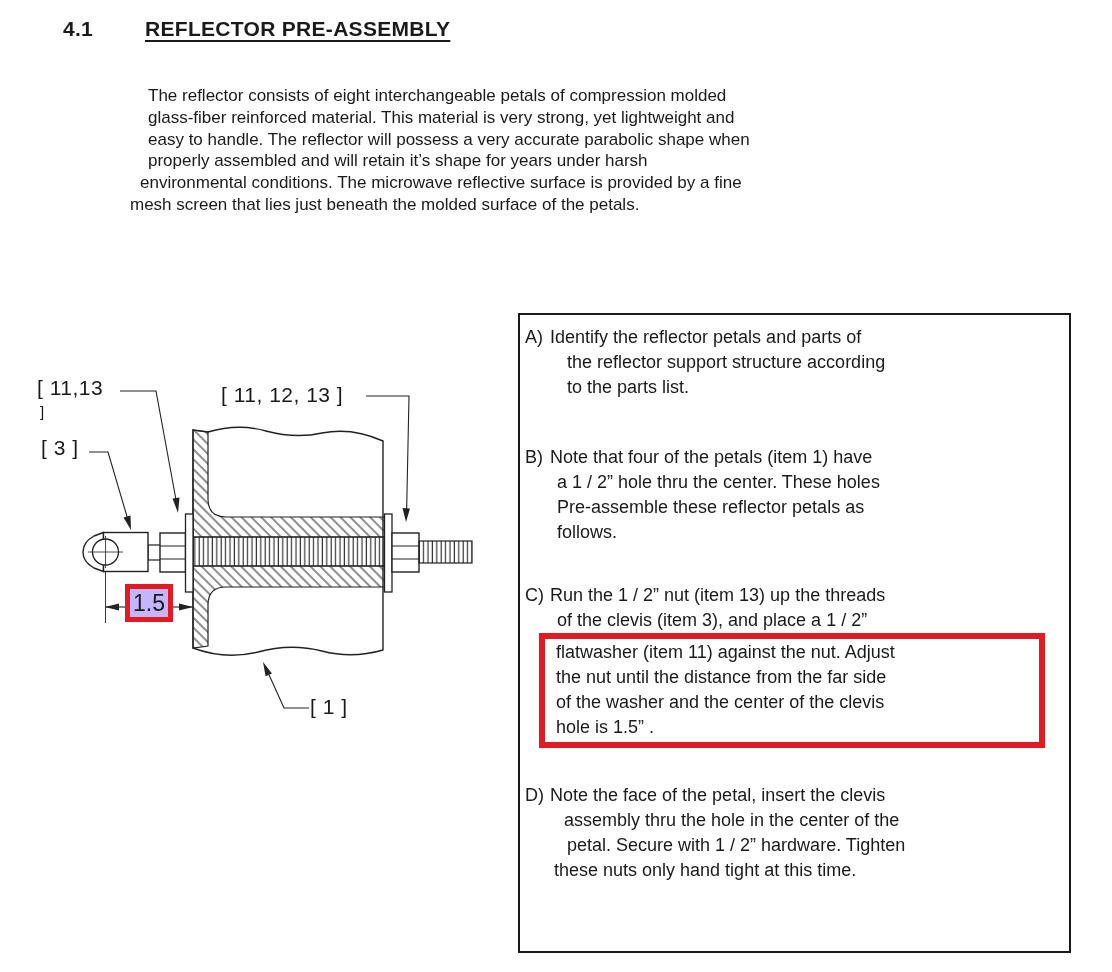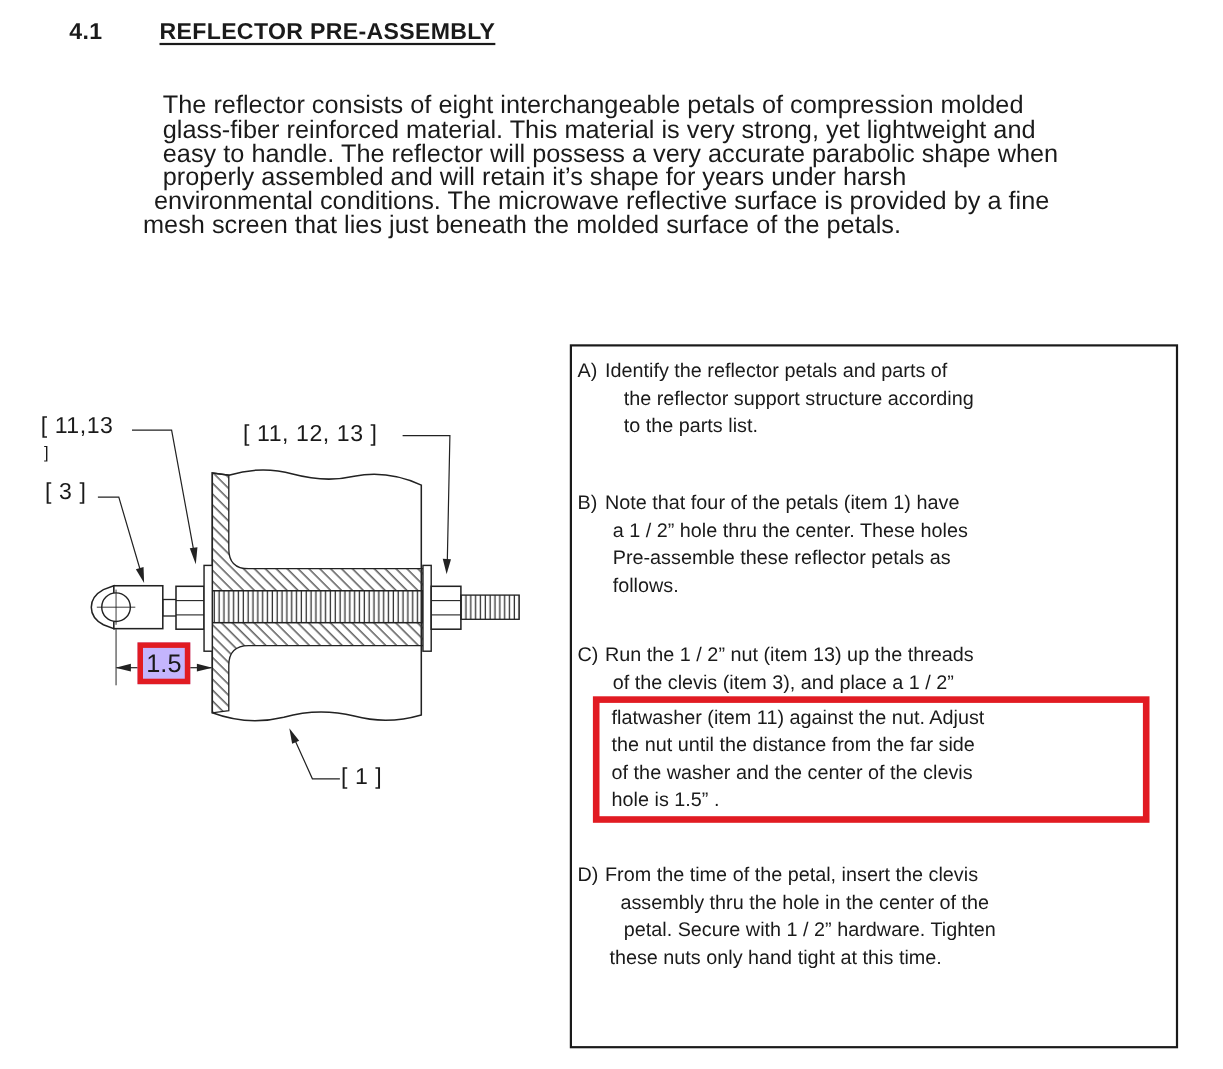--- a/index.html
+++ b/index.html
@@ -6,21 +6,21 @@
   body{
     width:1112px;height:972px;position:relative;background:#ffffff;
     font-family:"Liberation Sans", sans-serif;color:#1a1a1a;overflow:hidden;
   }
   
   .title-row{position:absolute;left:63px;top:17px;display:flex;align-items:baseline;
     font-weight:bold;font-size:21px;letter-spacing:.3px;}
   .title-row .num{width:82px;}
   .title-row .utitle{text-decoration:underline;text-decoration-thickness:2px;text-underline-offset:4px;}
   
-  .intro{position:absolute;left:148px;top:85px;font-size:23px;line-height:21.8px;white-space:nowrap;}
+  .intro{position:absolute;left:148px;top:85px;font-size:17px;line-height:21.8px;white-space:nowrap;}
   .intro .ln5{margin-left:-8px;}
   .intro .ln6{margin-left:-18px;}
   
   .diagram{position:absolute;left:0;top:350px;width:520px;height:420px;}
   .diagram svg{position:absolute;left:0;top:0;}
   .dlabel{position:absolute;font-size:21px;white-space:nowrap;letter-spacing:.5px;}
   .dlabel.small{font-size:15px;}
   .dimbox{position:absolute;left:125px;top:234px;border:5px solid #e11b22;
     padding:2px 3px 1px 3px;font-size:23px;line-height:1.1;background:#c4b5fd;}
   
@@ -159,21 +159,21 @@
           <div class="sline">the nut until the distance from the far side</div>
           <div class="sline">of the washer and the center of the clevis</div>
           <div class="sline">hole is 1.5” .</div>
         </div>
       </div>
     </div>
 
     <div class="step gap-c">
       <div class="letter">D)</div>
       <div class="lines">
-        <div class="sline">From the time of the petal, insert the clevis</div>
+        <div class="sline">Note the face of the petal, insert the clevis</div>
         <div class="sline ind14">assembly thru the hole in the center of the</div>
         <div class="sline ind17">petal. Secure with 1 / 2” hardware. Tighten</div>
         <div class="sline ind4">these nuts only hand tight at this time.</div>
       </div>
     </div>
 
   </div>
 </div>
 
 </body></html>

